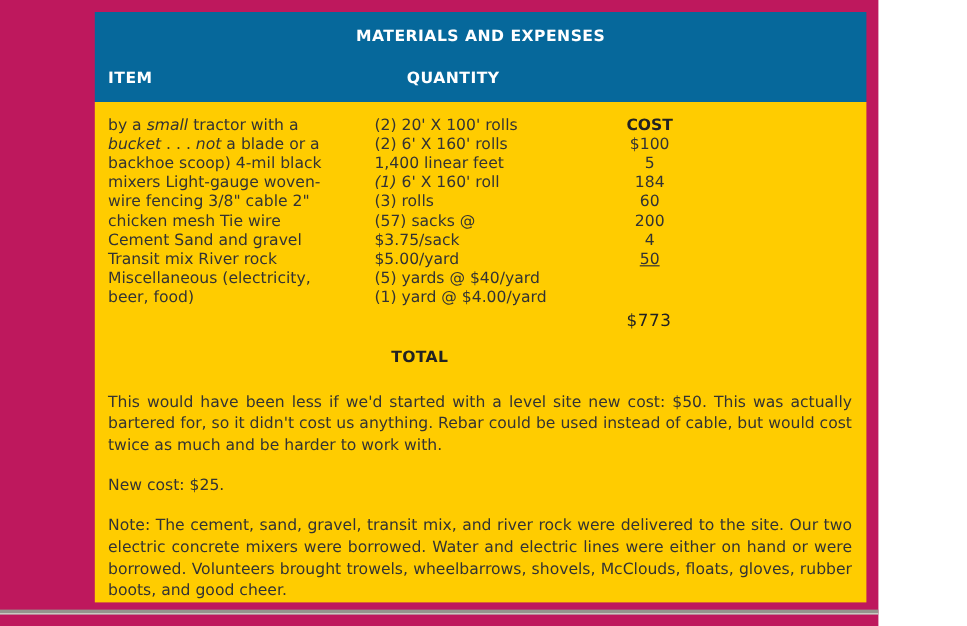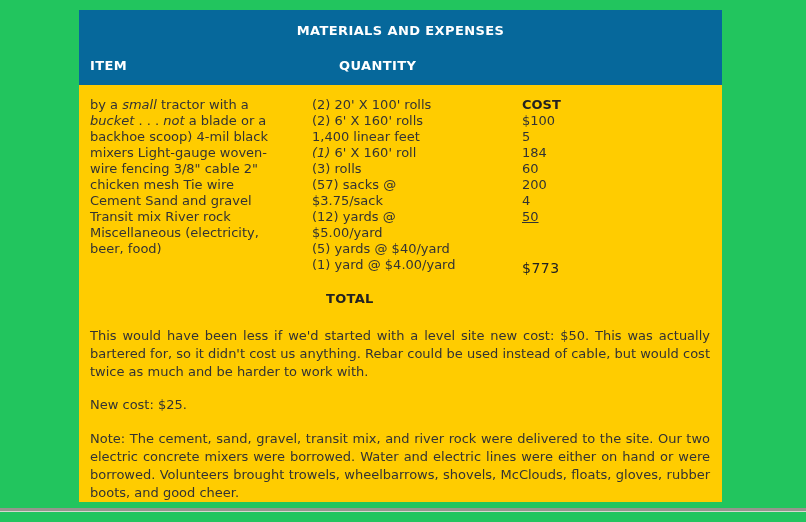--- a/index.html
+++ b/index.html
@@ -3,22 +3,22 @@
 <meta charset="utf-8">
 <style>
   html, body {
     margin: 0; padding: 0;
     width: 806px; height: 522px;
     background: #ffffff;
     font-family: "DejaVu Sans", "Liberation Sans", sans-serif;
   }
   .page {
     position: relative;
-    width: 806px; height: 522px;
-    background: #22c55e;
+    width: 732px; height: 522px;
+    background: #be185d;
     overflow: hidden;
   }
   .card {
     position: absolute;
     left: 79px; top: 10px;
     width: 643px;
   }
   .card-header {
     position: relative;
     background: #06689B;
@@ -120,27 +120,26 @@
         </div>
 
       <div class="col" style="left: 233px;">
           <div class="line"><span class="seg">(2) 20' X 100' rolls</span></div>
           <div class="line"><span class="seg">(2) 6' X 160' rolls</span></div>
           <div class="line"><span class="seg">1,400 linear feet</span></div>
           <div class="line"><span class="seg i">(1)</span><span class="seg"> 6' X 160' roll</span></div>
           <div class="line"><span class="seg">(3) rolls</span></div>
           <div class="line"><span class="seg">(57) sacks @</span></div>
           <div class="line"><span class="seg">$3.75/sack</span></div>
-          <div class="line"><span class="seg">(12) yards @</span></div>
           <div class="line"><span class="seg">$5.00/yard</span></div>
           <div class="line"><span class="seg">(5) yards @ $40/yard</span></div>
           <div class="line"><span class="seg">(1) yard @ $4.00/yard</span></div>
         </div>
 
-      <div class="col" style="left: 443px;">
+      <div class="col" style="left: 443px; text-align: center;">
           <div class="line"><span class="seg b">COST</span></div>
           <div class="line"><span class="seg">$100</span></div>
           <div class="line"><span class="seg">5</span></div>
           <div class="line"><span class="seg">184</span></div>
           <div class="line"><span class="seg">60</span></div>
           <div class="line"><span class="seg">200</span></div>
           <div class="line"><span class="seg">4</span></div>
           <div class="line"><span class="seg u">50</span></div>
         </div>
 

